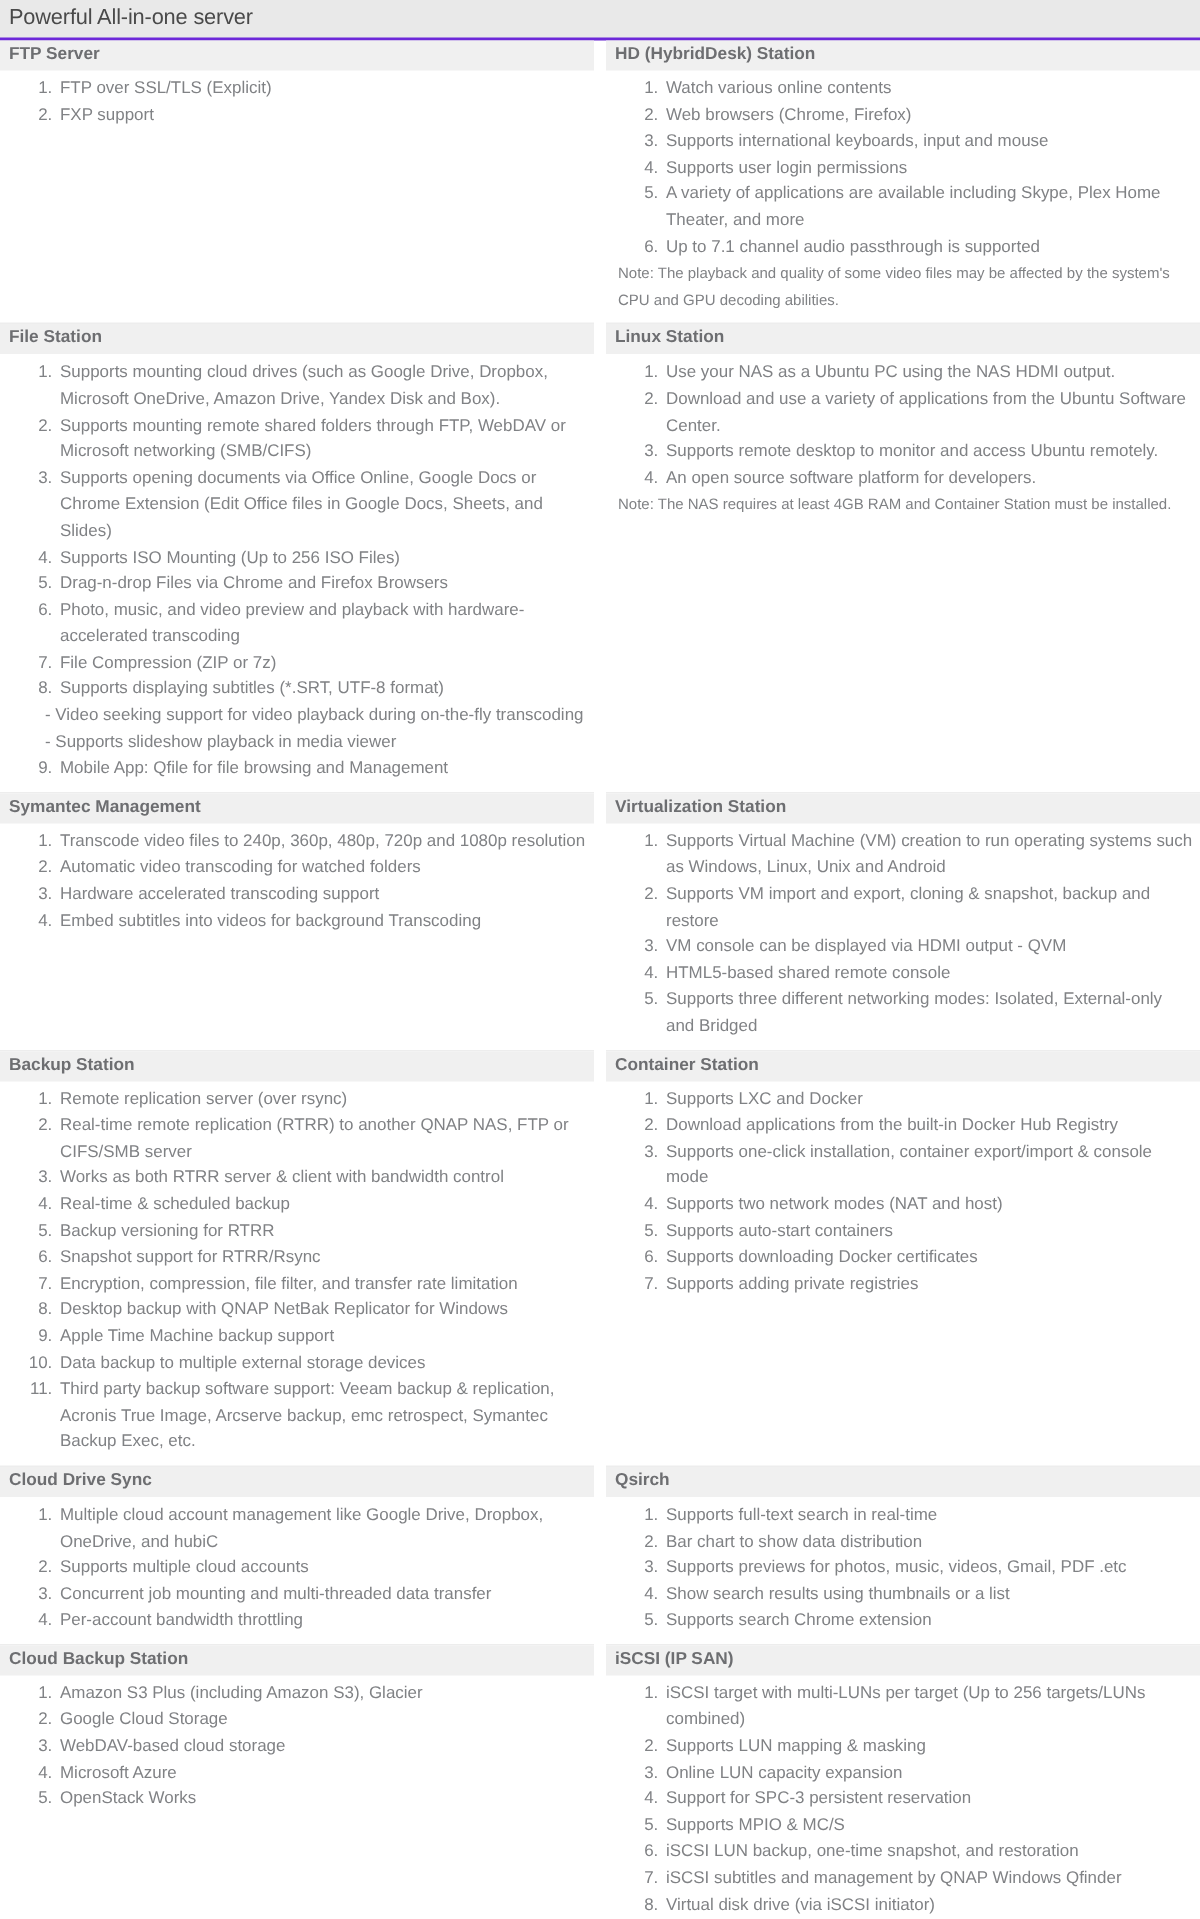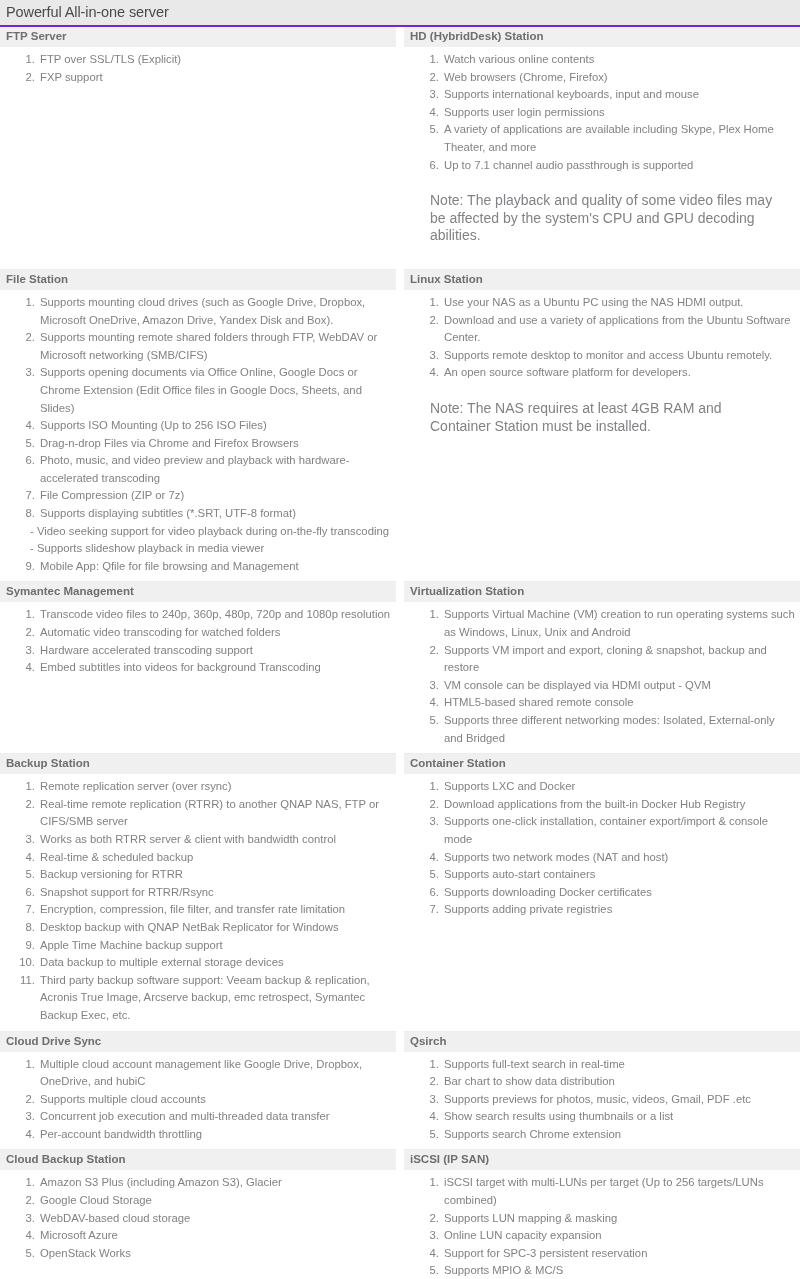--- a/index.html
+++ b/index.html
@@ -97,25 +97,25 @@
   }
   ol.items > li::marker {
     color: #808285;
   }
   .sub {
     display: block;
     margin-left: -10px;
     color: #808285;
   }
   .note {
-    font-size: 14px;
+    font-size: 10px;
     line-height: 17.6px;
     color: #808285;
     padding: 0 4px 0 4px;
-    margin: 18px;
+    margin: 0;
   }
 </style>
 </head>
 <body>
 
 <div class="page">
 
   <div class="title-bar">
     <div class="title-text">Powerful All-in-one server</div>
   </div>
@@ -252,21 +252,21 @@
         </div>
       </div>
       <div class="row">
         <div class="col left">
           <div class="section">
             <div class="section-header">Cloud Drive Sync</div>
             <div class="section-body">
               <ol class="items">
                 <li><span>Multiple cloud account management like Google Drive, Dropbox, OneDrive, and hubiC</span></li>
                 <li><span>Supports multiple cloud accounts</span></li>
-                <li><span>Concurrent job execution and multi-threaded data transfer</span></li>
+                <li><span>Concurrent job mounting and multi-threaded data transfer</span></li>
                 <li><span>Per-account bandwidth throttling</span></li>
               </ol>
             </div>
           </div>
         </div>
         <div class="col right">
           <div class="section">
             <div class="section-header">Qsirch</div>
             <div class="section-body">
               <ol class="items">

